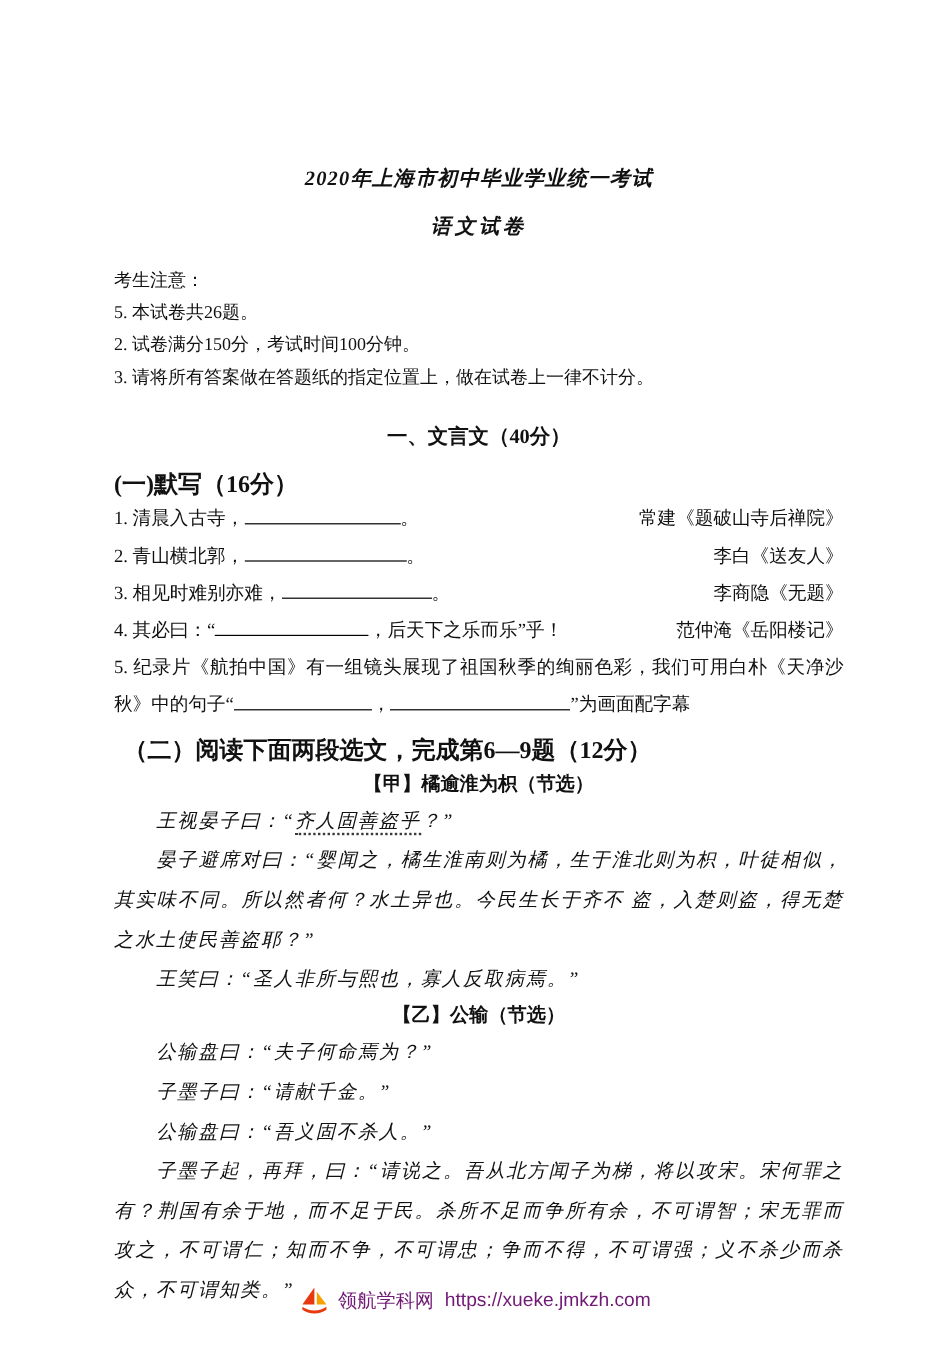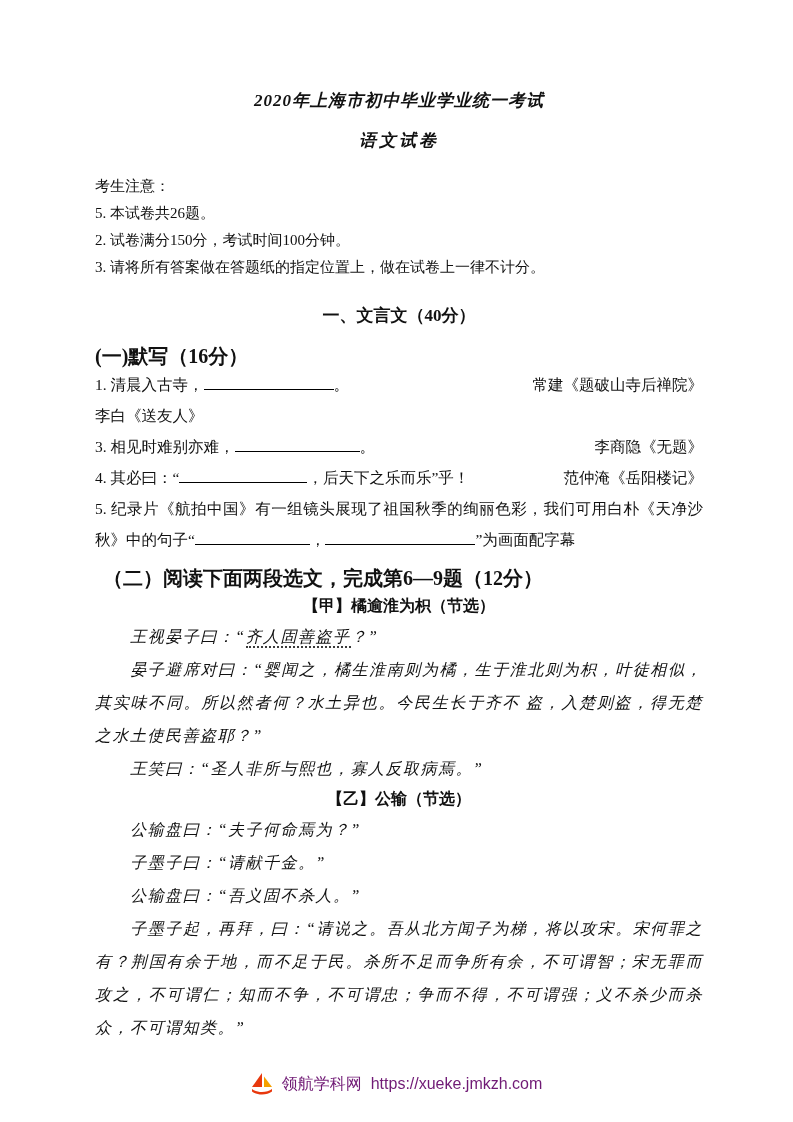--- a/index.html
+++ b/index.html
@@ -3,21 +3,21 @@
 <meta charset="utf-8">
 <style>
   * { margin:0; padding:0; box-sizing:border-box; }
   html, body { background:#ffffff; }
   body {
     width:793px; height:1122px;
     position:relative; overflow:hidden;
     font-family:"Liberation Serif","DejaVu Serif",serif;
     color:#111;
   }
-  .page { position:absolute; inset:0; padding:90px 90px 0 95px; }
+  .page { position:absolute; inset:0; padding:90px 90px 0 95px;margin-top:48px; }
 
   .doc-title {
     text-align:center; font-size:17px; font-weight:bold; font-style:italic;
     letter-spacing:1px; line-height:22px;
   }
   .doc-subtitle {
     text-align:center; font-size:17px; font-weight:bold; font-style:italic;
     letter-spacing:3px; line-height:22px; margin-top:18px;
   }
 
@@ -73,20 +73,21 @@
   <div class="sec-heading">一、文言文（40分）</div>
 
   <div class="sub-heading">(一)默写（16分）</div>
 
   <div class="q-line">
     <span class="q-text"><span>1. 清晨入古寺，</span><span class="blank w130"></span><span>。</span></span>
     <span class="q-source">常建《题破山寺后禅院》</span>
   </div>
 
   <div class="q-line">
+    <span class="q-text"><span>2. 青山横北郭，</span><span class="blank w135"></span><span>。</span></span>
     <span class="q-source">李白《送友人》</span>
   </div>
 
   <div class="q-line">
     <span class="q-text"><span>3. 相见时难别亦难，</span><span class="blank w125"></span><span>。</span></span>
     <span class="q-source">李商隐《无题》</span>
   </div>
 
   <div class="q-line">
     <span class="q-text"><span>4. 其必曰：“</span><span class="blank w128"></span><span>，后天下之乐而乐”乎！</span></span>

